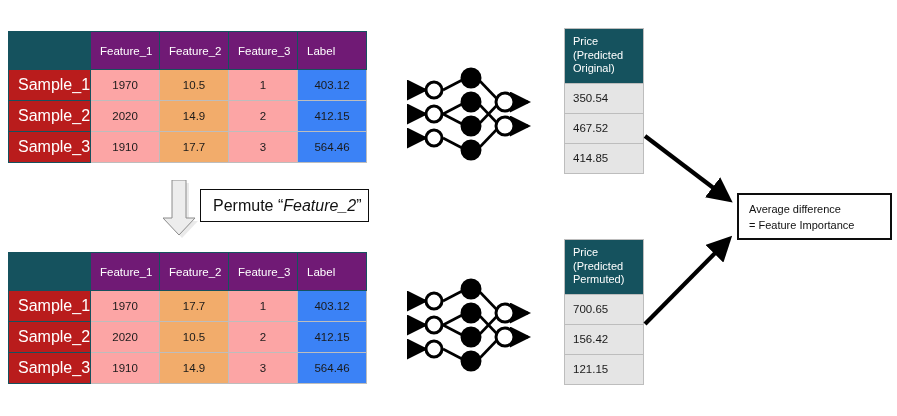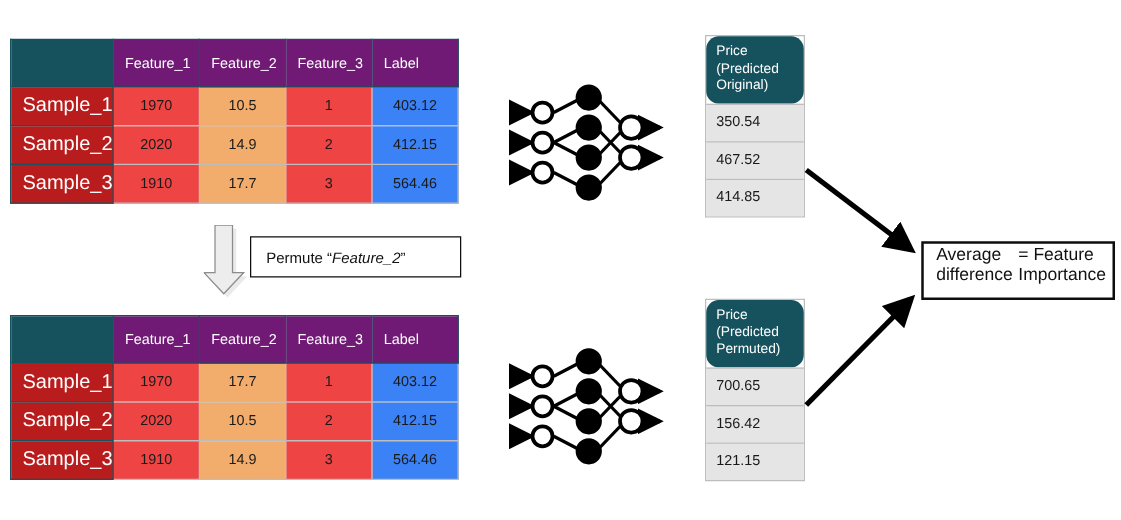--- a/index.html
+++ b/index.html
@@ -45,21 +45,21 @@
     border-color: #15525e;
   }
   .rowhead {
     background: #b91c1c;
     color: #ffffff;
     border-color: #15525e !important;
     text-align: right;
     padding-left: 9px !important;
     font-size: 16px;
   }
-  .cell-plain { background: #ef4444; }
+  .cell-plain { background: #fca5a5; }
   .cell-highlight { background: #f2ac6b; }
   .cell-label { background: #3b82f6; }
 
   .col-sample { width: 66px; }
   .col-feat   { width: 69px; }
   .col-label  { width: 69px; }
 
   #table-original { left: 8px; top: 31px; }
   #table-permuted { left: 8px; top: 252px; }
 
@@ -76,21 +76,21 @@
     left: 200px;
     top: 189px;
     width: 169px;
     height: 33px;
     border: 1.6px solid #0d0d0d;
     background: #ffffff;
     display: flex;
     align-items: center;
     padding-left: 12px;
     box-sizing: border-box;
-    font-size: 12px;
+    font-size: 16px;
     color: #111111;
     white-space: nowrap;
   }
   .permute-box .emph { font-style: italic; }
 
   
   .nn { position: absolute; }
   #nn-original { left: 406px; top: 66px; }
   #nn-permuted { left: 406px; top: 277px; }
 
@@ -104,21 +104,20 @@
     color: #1a1a1a;
   }
   #price-original { left: 564px; top: 28px; }
   #price-permuted { left: 564px; top: 239px; }
   .price-header {
     background: #15525e;
     color: #ffffff;
     padding: 6px 8px 7px 8px;
     line-height: 13.5px;
     font-size: 11px;
-    border-radius: 10px;
   }
   .price-cell {
     background: #e5e5e5;
     border-top: 1px solid #bdbdbd;
     height: 30px;
     display: flex;
     align-items: center;
     padding-left: 8px;
     box-sizing: border-box;
     font-size: 11.5px;
@@ -129,24 +128,24 @@
   .result-box {
     position: absolute;
     left: 737px;
     top: 193px;
     width: 155px;
     height: 47px;
     border: 2.2px solid #0d0d0d;
     background: #ffffff;
     box-sizing: border-box;
     display: flex;
-    flex-direction: row;
+    flex-direction: column;
     justify-content: center;
     padding-left: 10px;
-    font-size: 14px;
+    font-size: 11px;
     color: #111111;
     line-height: 16px;
   }
 
   
   #connectors {
     position: absolute;
     left: 0; top: 0;
     width: 897px; height: 416px;
     pointer-events: none;

